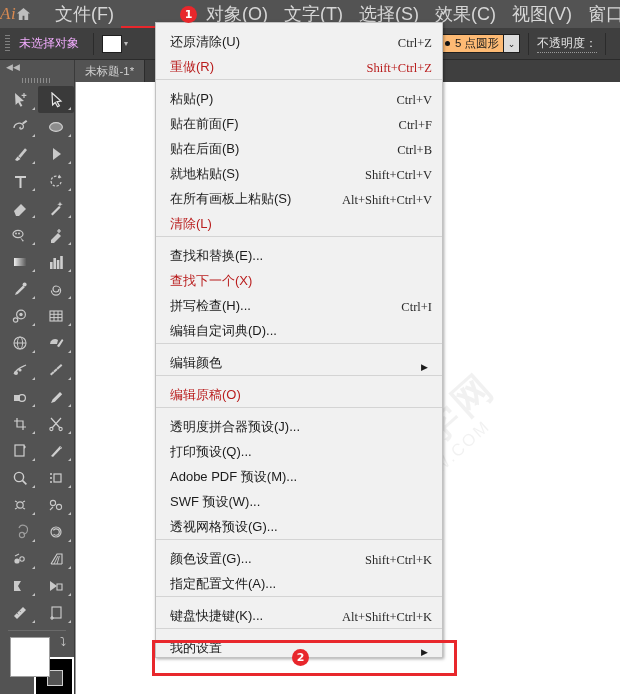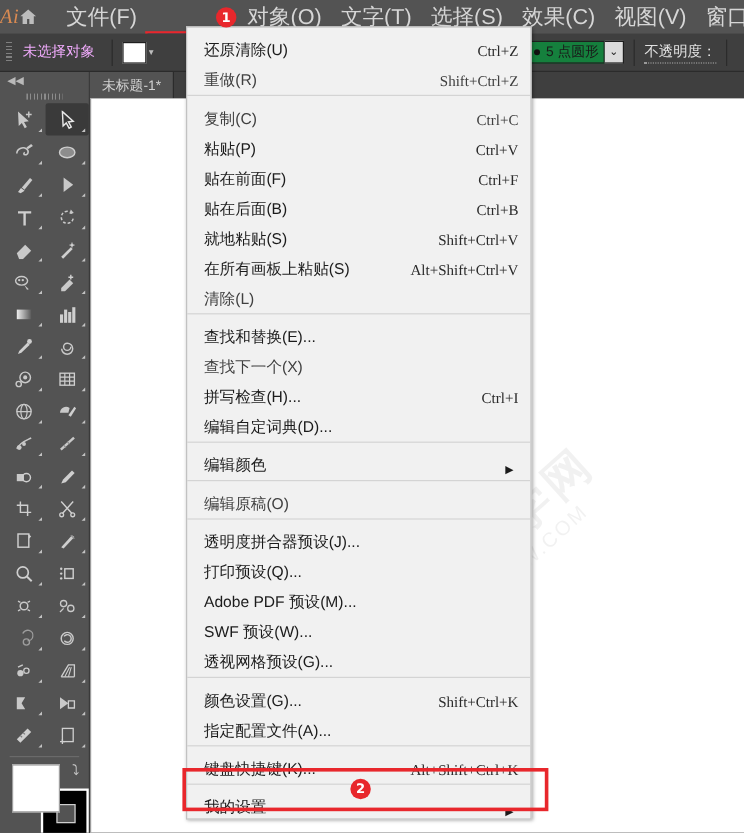--- a/index.html
+++ b/index.html
@@ -47,21 +47,21 @@
   }
   .grip{width:5px;height:18px;margin-left:5px;
     background:repeating-linear-gradient(to bottom,#808080 0 1px,transparent 1px 3px);}
   .sel-label{color:#f0abfc;font-size:12px;margin-left:9px;white-space:nowrap;}
   .ctrl-sep{width:1px;height:22px;background:#2b2b2b;margin:0 8px;}
   .swatch-box{
     width:20px;height:18px;background:#ffffff;border:1px solid #1f1f1f;
   }
   .mini-caret{color:#bdbdbd;font-size:8px;margin-left:2px;}
   .stroke-combo{
-    height:19px;background:#15803d;border:1px solid #1f1f1f;display:flex;align-items:center;
+    height:19px;background:#fdba74;border:1px solid #1f1f1f;display:flex;align-items:center;
     padding:0 4px;color:#1a1a1a;font-size:11.5px;white-space:nowrap;
   }
   .stroke-dot{width:5px;height:5px;border-radius:50%;background:#111;margin-right:5px;}
   .combo-caret{
     width:16px;height:19px;background:#dcdcdc;border:1px solid #1f1f1f;border-left:none;
     display:flex;align-items:center;justify-content:center;color:#222;font-size:9px;
   }
   .opacity-label{color:#e2e2e2;font-size:12px;border-bottom:1px dotted #9a9a9a;white-space:nowrap;}
 
   
@@ -121,21 +121,21 @@
     background:#f1f1f1;border:1px solid #c2c2c2;
     box-shadow:1px 1px 3px rgba(0,0,0,0.35);
     z-index:40;padding:3px 0 0 0;
   }
   .mi{
     height:25px;display:flex;align-items:flex-end;padding:0 10px 0 14px;
     font-size:13px;color:#1b1b1b;position:relative;white-space:nowrap;
   }
   .mi .lbl{flex:0 0 auto;}
   .mi .sc{margin-left:auto;font-size:12.5px;color:#2a2a2a;font-family:"Liberation Serif",serif;}
-  .mi.dis .lbl,.mi.dis .sc{color:#404040;}
+  .mi.dis .lbl,.mi.dis .sc{color:#b91c1c;}
   .mi .arrow{margin-left:auto;font-size:9px;color:#1b1b1b;padding-right:4px;}
   .misep{height:1px;background:#d4d4d4;margin:3px 0;}
 
   .redbox{
     position:absolute;border:3px solid #e8272c;z-index:55;pointer-events:none;
   }
 </style>
 </head>
 <body>
 
@@ -521,24 +521,20 @@
   <div class="menu" id="editmenu">
       <div class="mi">
         <span class="lbl">还原清除(U)</span>
         <span class="sc">Ctrl+Z</span>
       </div>
       <div class="mi dis">
         <span class="lbl">重做(R)</span>
         <span class="sc">Shift+Ctrl+Z</span>
       </div>
       <div class="misep"></div>
-      <div class="mi dis">
-        <span class="lbl">复制(C)</span>
-        <span class="sc">Ctrl+C</span>
-      </div>
       <div class="mi">
         <span class="lbl">粘贴(P)</span>
         <span class="sc">Ctrl+V</span>
       </div>
       <div class="mi">
         <span class="lbl">贴在前面(F)</span>
         <span class="sc">Ctrl+F</span>
       </div>
       <div class="mi">
         <span class="lbl">贴在后面(B)</span>

